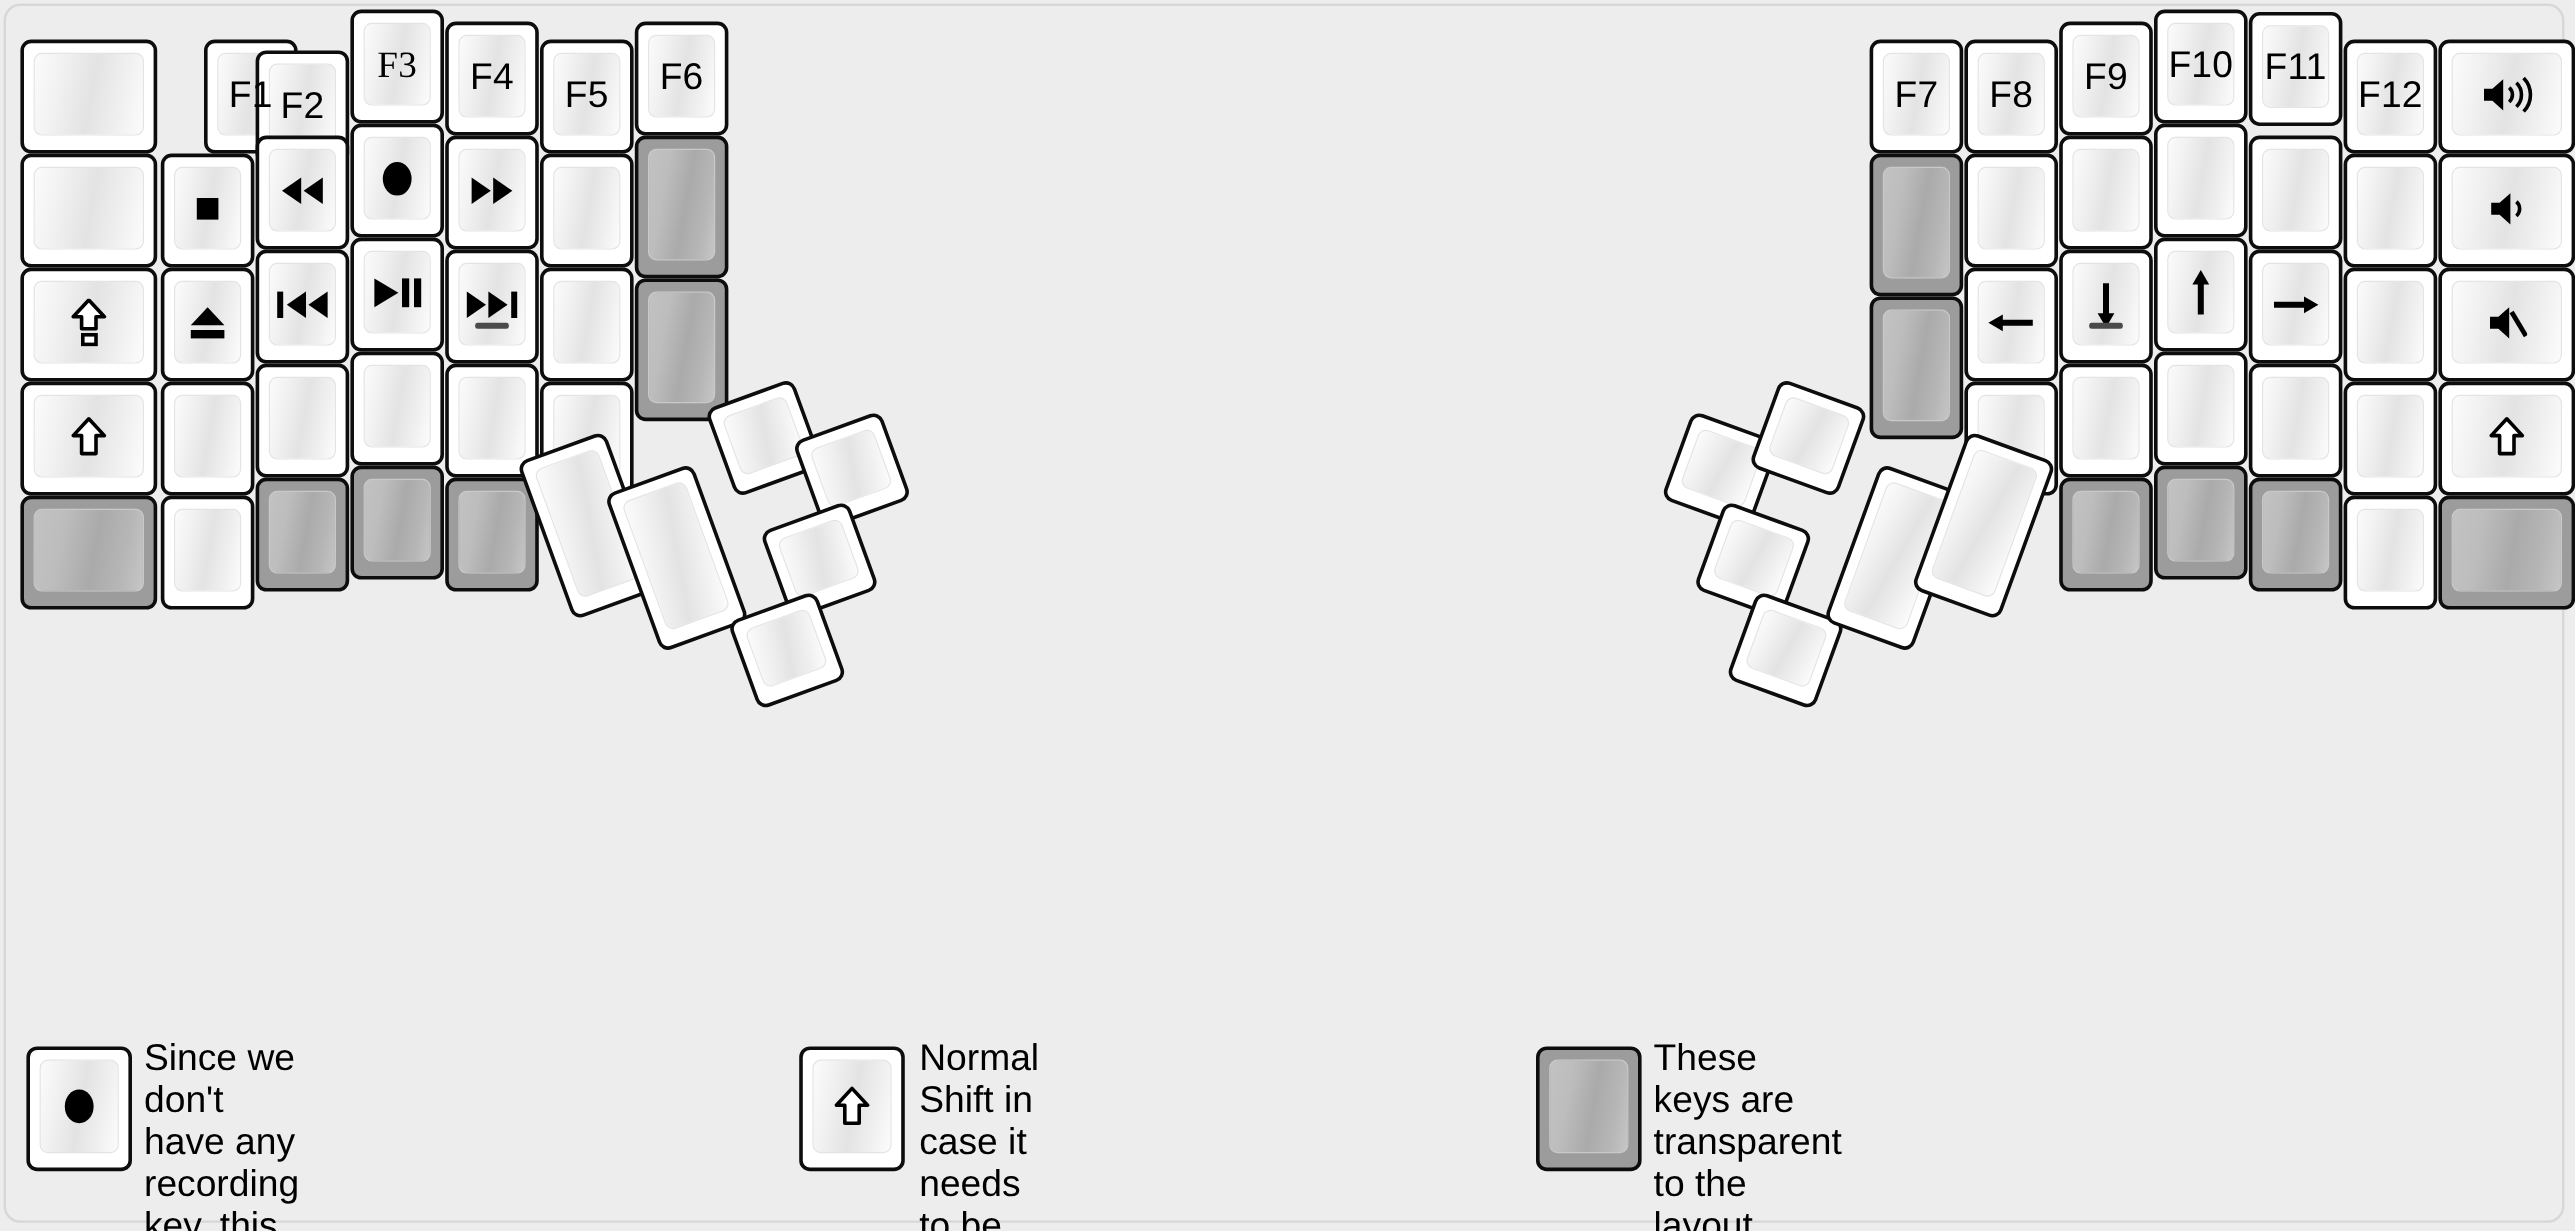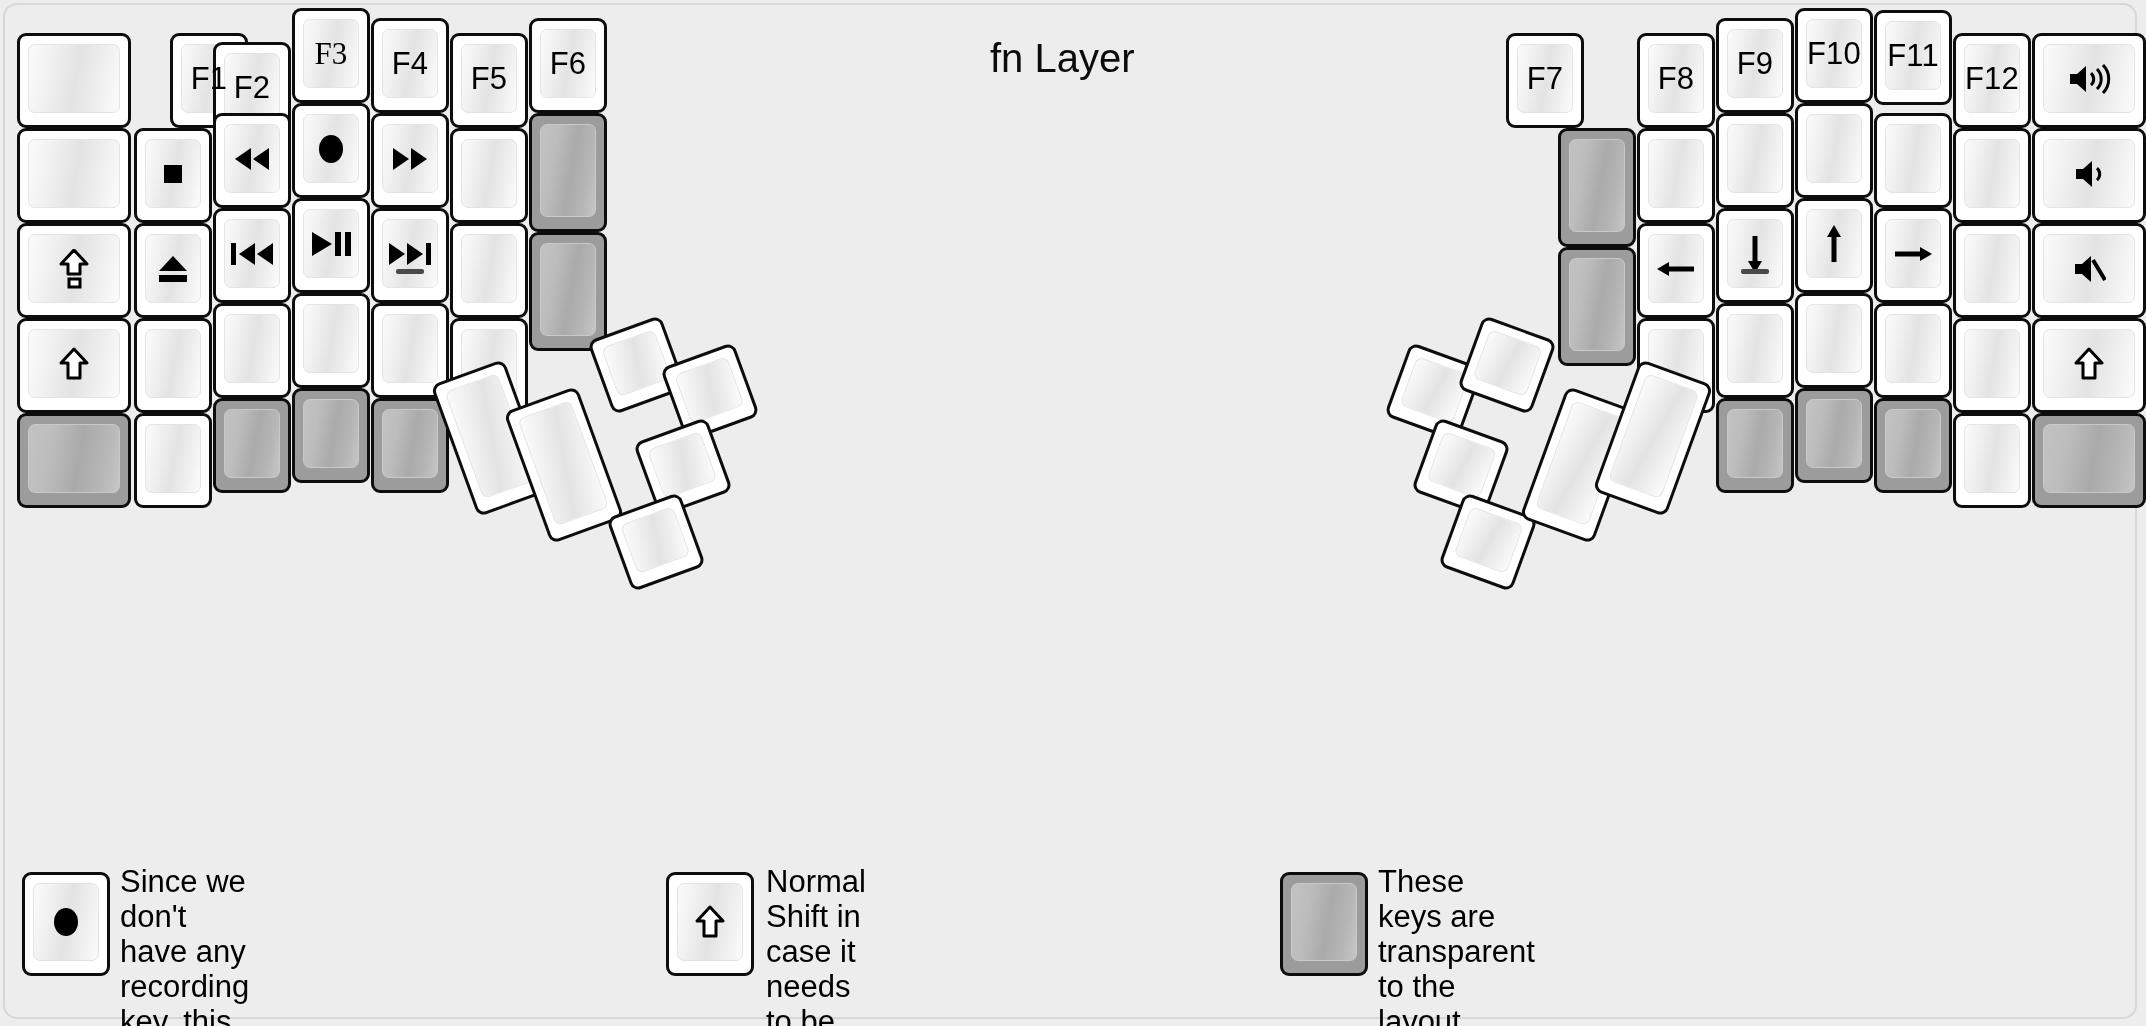--- a/index.html
+++ b/index.html
@@ -60,21 +60,20 @@
     font-size:31px;line-height:1.13;color:#000;
     white-space:pre-line;
   }
 </style>
 </head>
 <body>
 
 <div id="stage">
   <div id="frame"></div>
 
-  <div id="title">fn Layer</div>
 
   <div id="left-half">
       <div style="position: absolute;">
         <div class="key" style="left: 17px; top: 33px; width: 114px; height: 95px;">
           <div class="cap"></div>
           <div class="lbl"></div>
         </div>
         <div class="key" style="left: 17px; top: 128px; width: 114px; height: 95px;">
           <div class="cap"></div>
           <div class="lbl"></div>
@@ -285,21 +284,21 @@
           <div class="lbl"></div>
         </div>
         <div class="key" style="left: 617px; top: 503px; width: 78px; height: 78px; transform: rotate(-20deg);">
           <div class="cap"></div>
           <div class="lbl"></div>
         </div>
       </div>
     </div>
   <div id="right-half">
       <div style="position: absolute;">
-        <div class="key" style="left: 1506px; top: 33px; width: 78px; height: 95px; align-items: flex-end;">
+        <div class="key" style="left: 1558px; top: 33px; width: 78px; height: 95px; align-items: flex-end;">
           <div class="cap"></div>
           <div class="lbl">F7</div>
         </div>
         <div class="key trans" style="left: 1558px; top: 128px; width: 78px; height: 119px;">
           <div class="cap"></div>
           <div class="lbl"></div>
         </div>
         <div class="key trans" style="left: 1558px; top: 247px; width: 78px; height: 119px;">
           <div class="cap"></div>
           <div class="lbl"></div>

